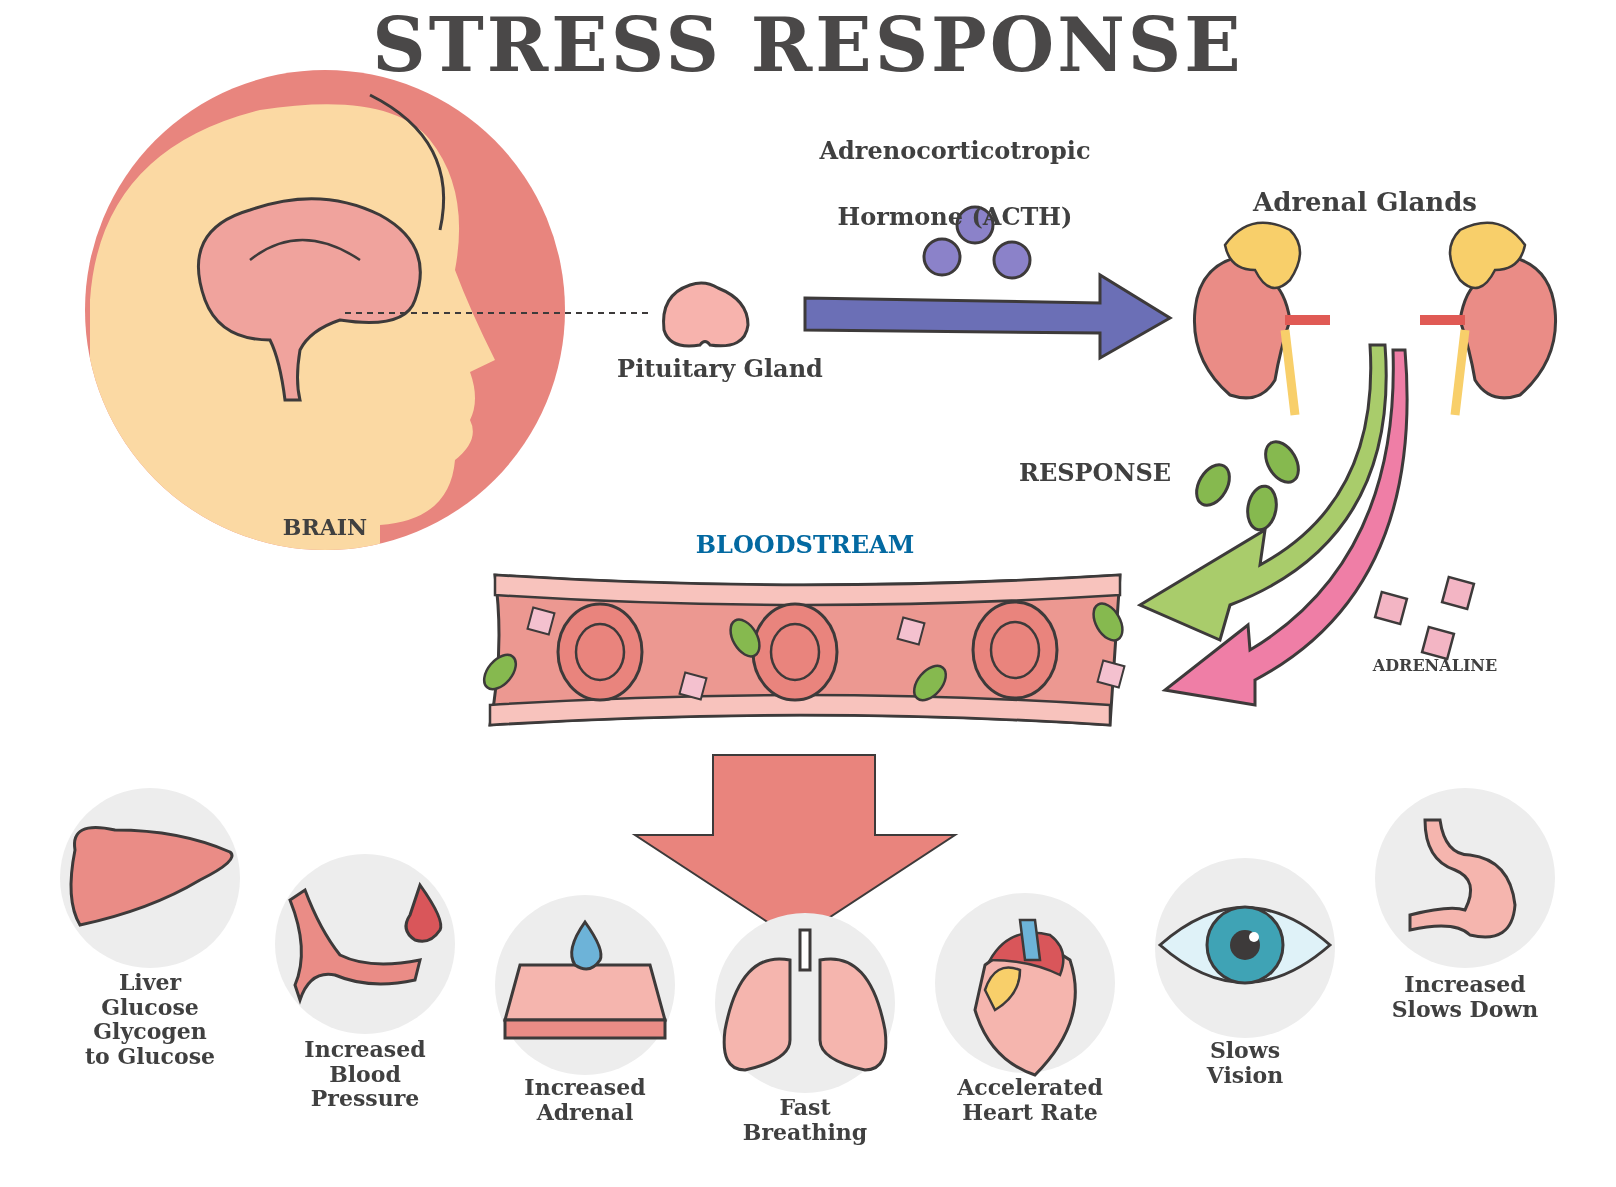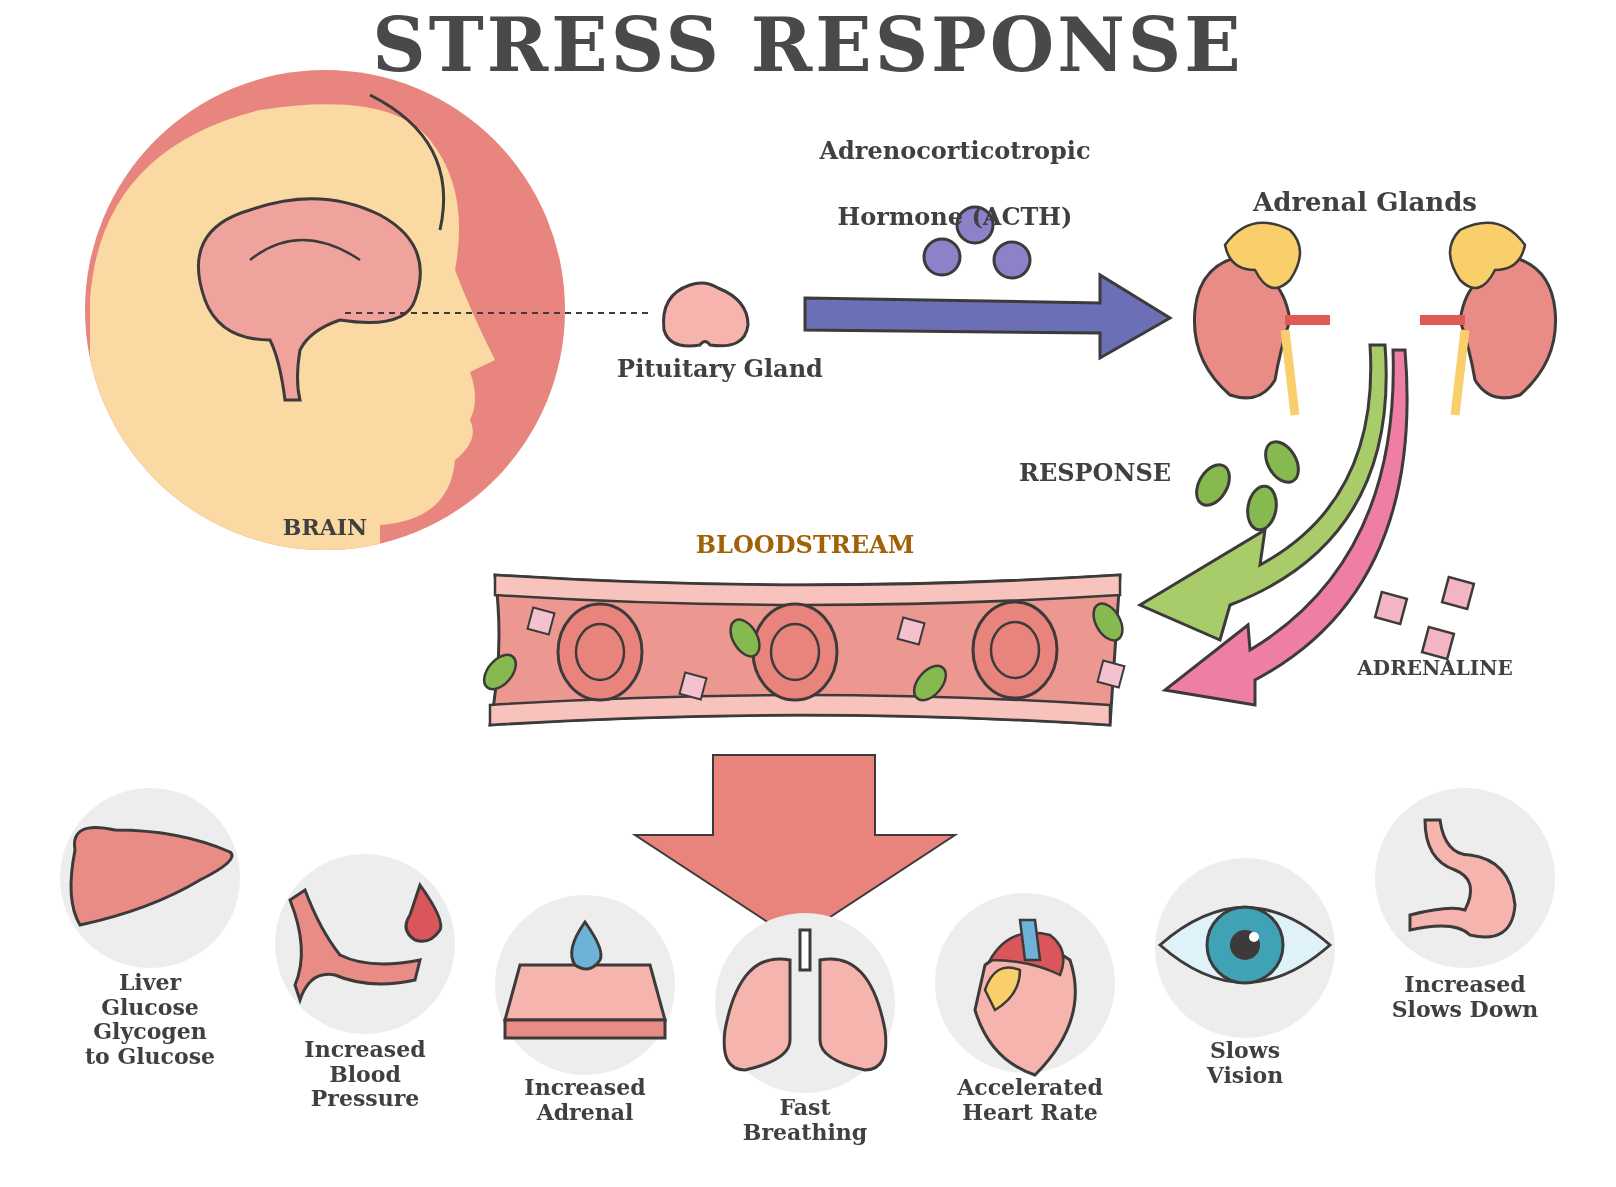--- a/index.html
+++ b/index.html
@@ -142,22 +142,22 @@
 
     <path d="M1440 820 Q1445 855 1470 855 Q1510 860 1515 905 Q1512 945 1470 935 Q1455 920 1410 930 L1410 915 Q1450 905 1465 910 Q1480 880 1455 870 Q1425 860 1425 820 Z" fill="#f5b5ae" stroke="#3d3a3a" stroke-width="3"></path>
   </svg>
 
   <div class="lbl" style="left:270px;top:515px;width:110px;font-size:22px;">BRAIN</div>
   <div class="lbl" style="left:585px;top:356px;width:270px;font-size:24px;">Pituitary Gland</div>
   <div class="lbl" style="left:790px;top:138px;width:330px;font-size:24px;">Adrenocorticotropic</div>
   <div class="lbl" style="left:790px;top:168px;width:330px;font-size:24px;margin-top:36px;">Hormone (ACTH)</div>
   <div class="lbl" style="left:1230px;top:180px;width:270px;font-size:26px;margin-top:8px;">Adrenal Glands</div>
   <div class="lbl" style="left:1000px;top:460px;width:190px;font-size:24px;">RESPONSE</div>
-  <div class="lbl" style="left:655px;top:532px;width:300px;font-size:24px;color:#a16207;">BLOODSTREAM</div>
-  <div class="lbl" style="left:1320px;top:657px;width:230px;font-size:20px;">ADRENALINE</div>
+  <div class="lbl" style="left:655px;top:532px;width:300px;font-size:24px;color:#0369a1;">BLOODSTREAM</div>
+  <div class="lbl" style="left:1320px;top:657px;width:230px;font-size:16px;">ADRENALINE</div>
 
   <div class="lbl" style="left:60px;top:970px;width:180px;font-size:22px;">
     <div>Liver</div>
     <div>Glucose</div>
     <div>Glycogen</div>
     <div>to Glucose</div>
   </div>
   <div class="lbl" style="left:275px;top:1037px;width:180px;font-size:22px;">
     <div>Increased</div>
     <div>Blood</div>

